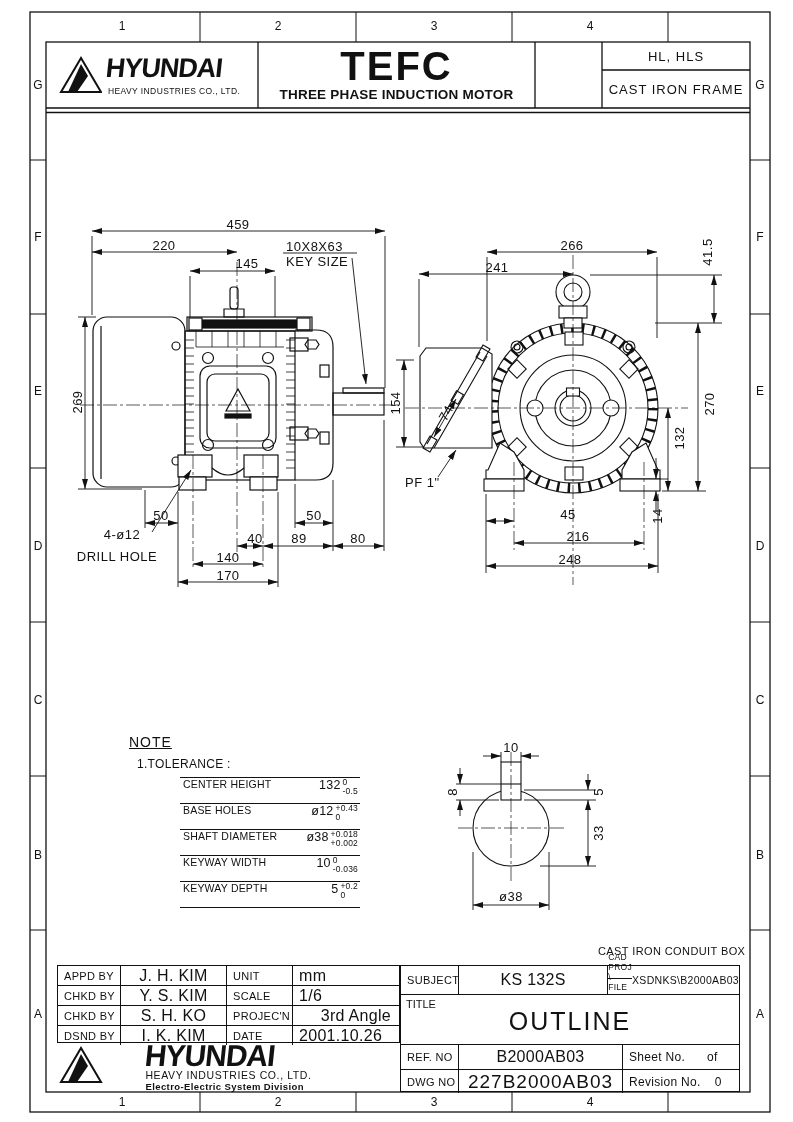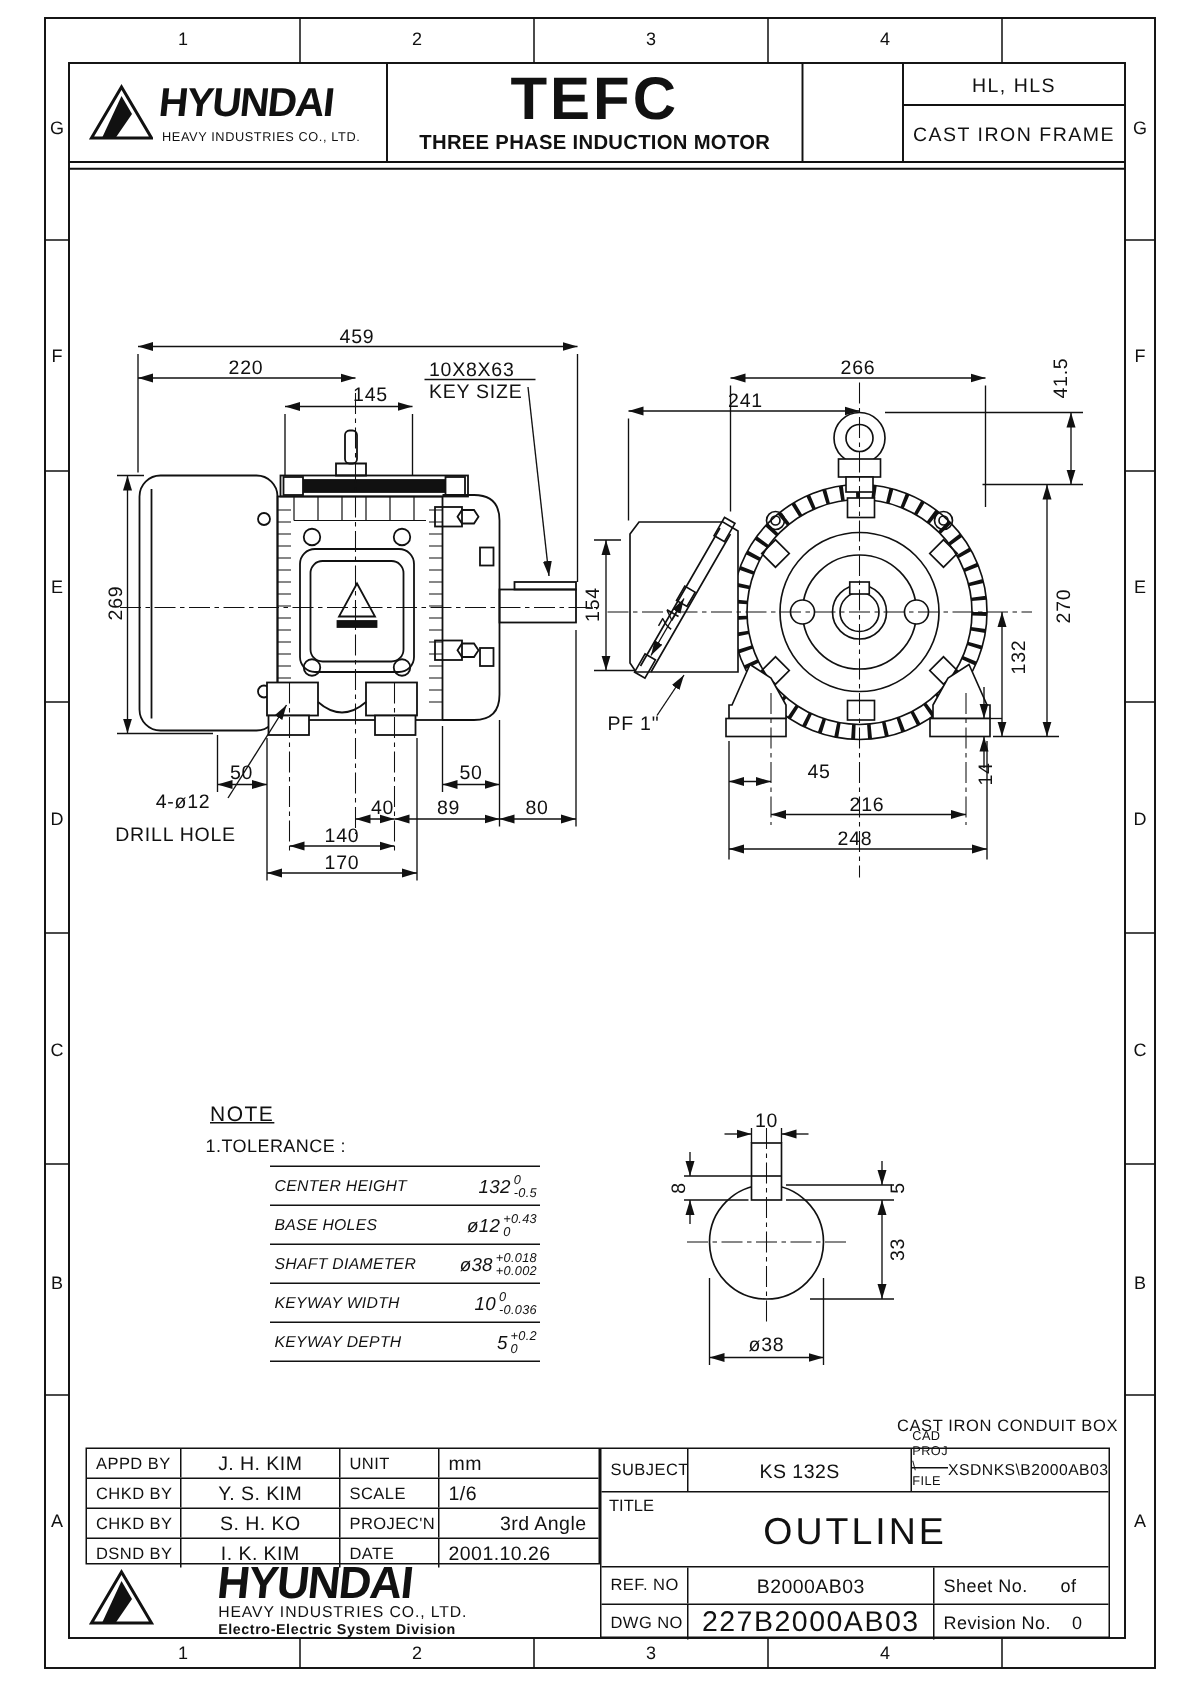--- a/index.html
+++ b/index.html
@@ -16,34 +16,34 @@
   
   .hcell{position:absolute;}
   .brand{font-weight:bold;font-size:27px;letter-spacing:-1px;transform:skewX(-6deg);}
   .brandsub{font-size:8.5px;letter-spacing:.4px;}
   .tefc{font-weight:bold;font-size:40px;letter-spacing:2px;text-align:center;}
   .tefcsub{font-weight:bold;font-size:13.5px;text-align:center;letter-spacing:.2px;}
   .typel{font-weight:bold;font-size:19px;letter-spacing:1px;}
   .tcell{font-size:13px;letter-spacing:1px;}
   
   #note{position:absolute;left:128px;top:734px;}
-  #note .nh{font-size:14px;text-decoration:underline;letter-spacing:1px;margin-left:12px;}
+  #note .nh{font-size:14px;text-decoration:underline;letter-spacing:1px;margin-left:1px;}
   #note .ni{font-size:12px;margin:7px 0 6px 9px;letter-spacing:.3px;}
   #ntable{margin-left:52px;width:180px;border-top:1.2px solid #111;}
-  .nrow{display:flex;align-items:center;height:25px;border-bottom:1.2px solid #111;
-        font-size:10.5px;letter-spacing:.2px;font-style:italic;}
+  .nrow{display:flex;height:25px;border-bottom:1.2px solid #111;
+        font-size:10.5px;letter-spacing:.2px;}
   .nrow .nl{flex:1;padding-left:3px;}
   .nrow .nv{font-size:12.5px;}
   .tol{display:inline-flex;flex-direction:column;font-size:8.5px;line-height:1.05;
        margin-left:2px;margin-right:2px;text-align:left;}
   
   .tb{position:absolute;box-sizing:border-box;border:1.4px solid #111;}
   .cell{box-sizing:border-box;display:flex;align-items:center;font-size:11px;
         letter-spacing:.3px;padding-left:6px;}
-  .cval{font-size:13px;}
+  .cval{font-size:16px;}
   .center{justify-content:center;padding-left:0;}
   #logo2{position:absolute;left:57px;top:1043px;width:343px;height:47px;
          display:flex;align-items:center;justify-content:center;gap:8px;}
   #logo2 .b2{font-weight:bold;font-size:30px;letter-spacing:-1px;transform:skewX(-6deg);line-height:.9;}
   #logo2 .s1{font-size:10.5px;letter-spacing:.6px;}
   #logo2 .s2{font-size:9.5px;font-weight:bold;letter-spacing:.4px;}
 </style>
 </head>
 <body>
 
@@ -292,21 +292,21 @@
 <span class="d" style="left:228px;top:575px">170</span>
 <span class="d" style="left:122px;top:534px">4-ø12</span>
 <span class="d" style="left:117px;top:556px">DRILL HOLE</span>
 
 <span class="d" style="left:572px;top:245px">266</span>
 <span class="d" style="left:497px;top:267px">241</span>
 <span class="d rv" style="left:707px;top:252px">41.5</span>
 <span class="d rv" style="left:709px;top:404px">270</span>
 <span class="d rv" style="left:679px;top:438px">132</span>
 <span class="d rv" style="left:657px;top:516px">14</span>
-<span class="d" style="left:546px;top:514px">45</span>
+<span class="d" style="left:568px;top:514px">45</span>
 <span class="d" style="left:578px;top:536px">216</span>
 <span class="d" style="left:570px;top:559px">248</span>
 <span class="d dl" style="left:405px;top:482px">PF 1"</span>
 <span class="d" style="left:446px;top:413px;transform:translate(-50%,-50%) rotate(-60deg)">74</span>
 
 <span class="d" style="left:511px;top:747px">10</span>
 <span class="d rv" style="left:452px;top:792px">8</span>
 <span class="d rv" style="left:598px;top:792px">5</span>
 <span class="d rv" style="left:598px;top:833px">33</span>
 <span class="d" style="left:511px;top:896px">ø38</span>

